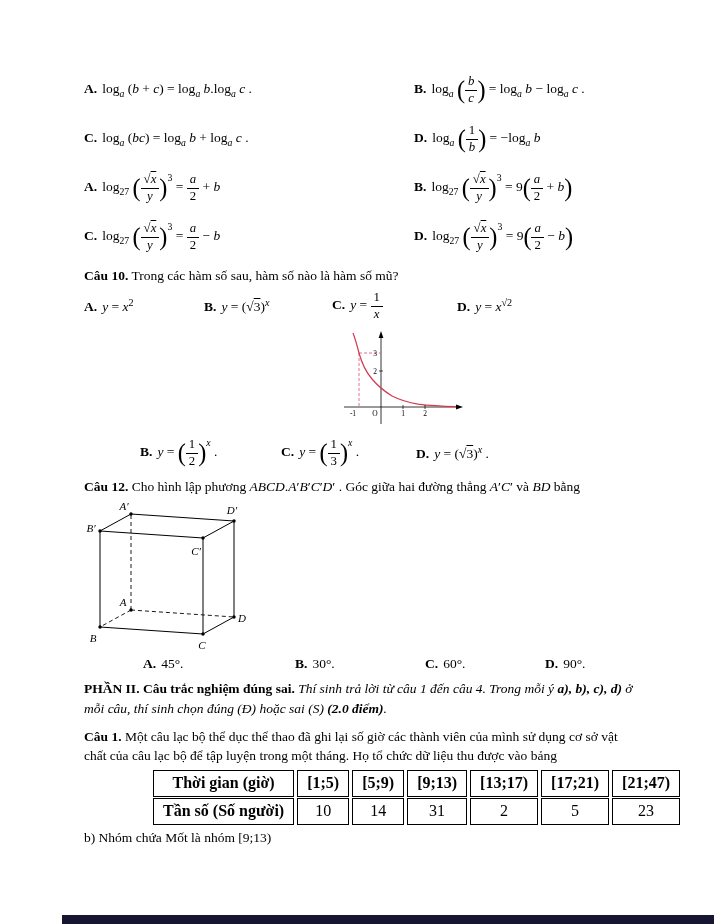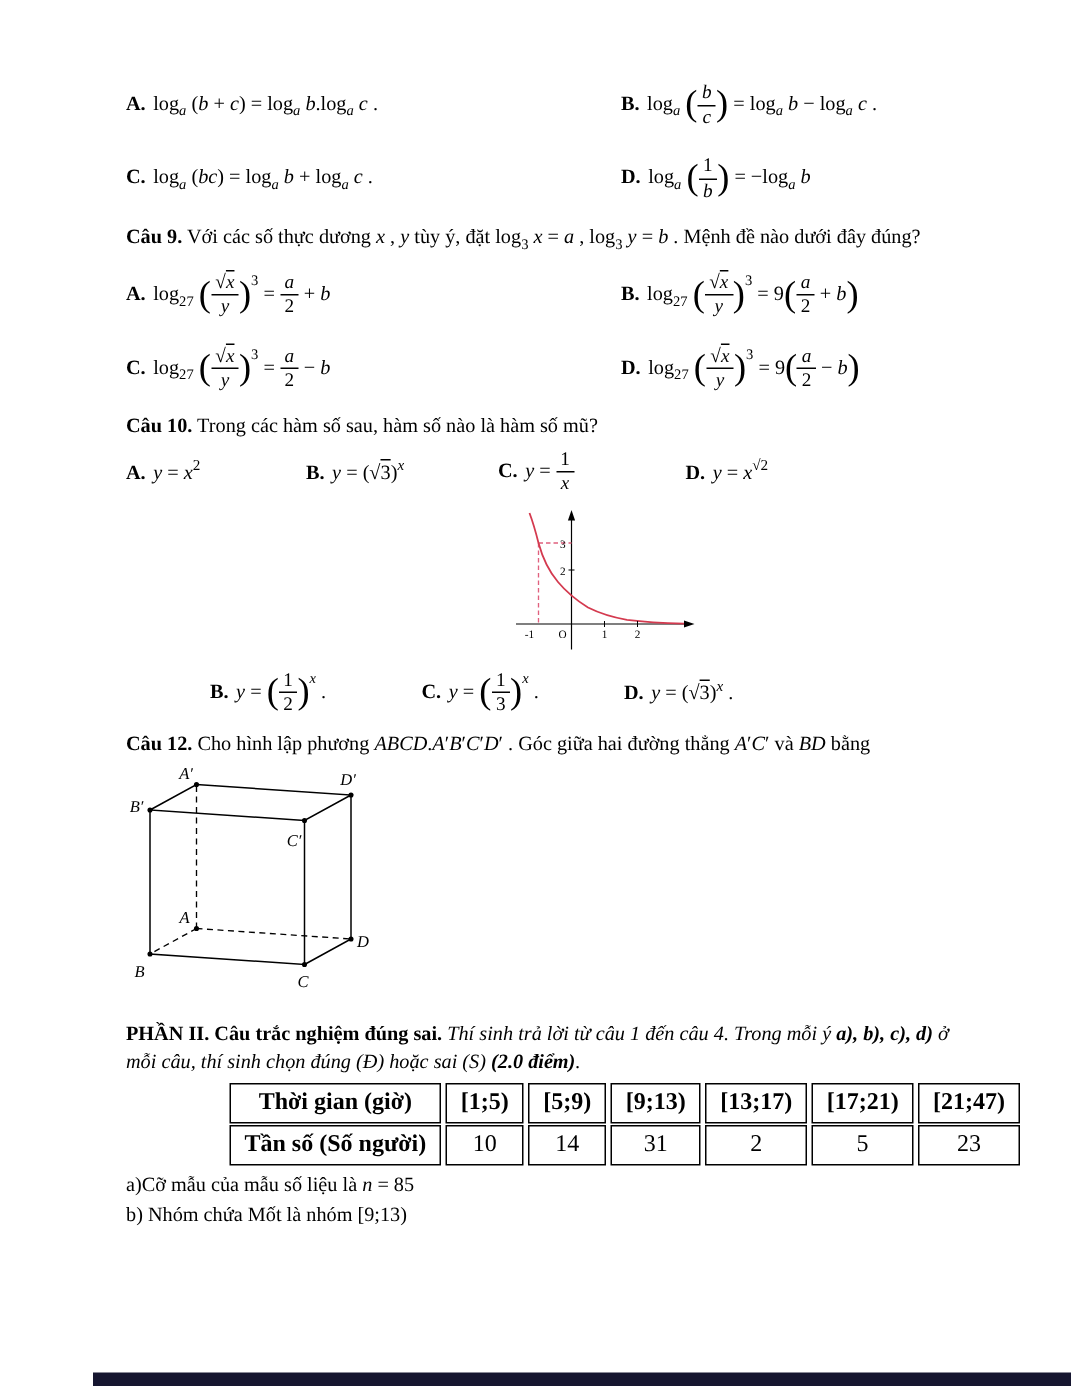--- a/index.html
+++ b/index.html
@@ -1,21 +1,21 @@
 <!DOCTYPE html>
 <html><head>
 <meta charset="utf-8">
 <style>
   * { box-sizing: border-box; }
   html,body { margin:0; padding:0; background:#fff; }
   .page {
     position:relative; width:714px; height:924px; background:#fff; overflow:hidden;
     font-family:"Liberation Serif", serif; font-size:13.5px; line-height:1.42; color:#000;
   }
-  .content { padding:44px 80px 0 84px; }
+  .content { padding:64px 80px 0 84px; }
   .b { font-weight:bold; }
   .qpar { margin:6px 0 2px 0; }
   .qlabel { font-weight:bold; }
   .opt { white-space:nowrap; }
   .olt { font-weight:bold; margin-right:5px; }
   .row2 { display:grid; grid-template-columns:60% 40%; align-items:center; margin:3px 0; }
   .tallrow { min-height:46px; }
   .row4q10 { display:grid; grid-template-columns:120px 128px 125px 1fr; align-items:center; margin:4px 0; min-height:34px; }
   .row4q11 { display:grid; grid-template-columns:141px 135px 130px 1fr; align-items:center; margin:6px 0 4px 0; padding-left:56px; min-height:36px; }
   .row4q12 { display:grid; grid-template-columns:152px 130px 120px 1fr; align-items:center; margin:2px 0; padding-left:59px; }
@@ -45,21 +45,20 @@
 
     <div class="row2 tallrow">
       <div class="opt"><span class="olt">A.</span><span>log<sub><i>a</i></sub> (<i>b</i> + <i>c</i>) = log<sub><i>a</i></sub> <i>b</i>.log<sub><i>a</i></sub> <i>c</i> .</span></div>
       <div class="opt"><span class="olt">B.</span><span>log<sub><i>a</i></sub> <span class="bigp">(</span><span class="frac"><span class="num"><i>b</i></span><span class="den"><i>c</i></span></span><span class="bigp">)</span> = log<sub><i>a</i></sub> <i>b</i> − log<sub><i>a</i></sub> <i>c</i> .</span></div>
     </div>
     <div class="row2 tallrow">
       <div class="opt"><span class="olt">C.</span><span>log<sub><i>a</i></sub> (<i>bc</i>) = log<sub><i>a</i></sub> <i>b</i> + log<sub><i>a</i></sub> <i>c</i> .</span></div>
       <div class="opt"><span class="olt">D.</span><span>log<sub><i>a</i></sub> <span class="bigp">(</span><span class="frac"><span class="num">1</span><span class="den"><i>b</i></span></span><span class="bigp">)</span> = −log<sub><i>a</i></sub> <i>b</i></span></div>
     </div>
 
-    <p class="qpar"><span class="qlabel">Câu 9.</span> <span>Với các số thực dương <i>x</i> , <i>y</i> tùy ý, đặt log<sub>3</sub> <i>x</i> = <i>a</i> , log<sub>3</sub> <i>y</i> = <i>b</i> . Mệnh đề nào dưới đây đúng?</span></p>
     <div class="row2 tallrow">
       <div class="opt"><span class="olt">A.</span><span>log<sub>27</sub> <span class="bigp">(</span><span class="frac"><span class="num">√<span class="ovl"><i>x</i></span></span><span class="den"><i>y</i></span></span><span class="bigp">)</span><sup class="pexp">3</sup> = <span class="frac"><span class="num"><i>a</i></span><span class="den">2</span></span> + <i>b</i></span></div>
       <div class="opt"><span class="olt">B.</span><span>log<sub>27</sub> <span class="bigp">(</span><span class="frac"><span class="num">√<span class="ovl"><i>x</i></span></span><span class="den"><i>y</i></span></span><span class="bigp">)</span><sup class="pexp">3</sup> = 9<span class="bigp">(</span><span class="frac"><span class="num"><i>a</i></span><span class="den">2</span></span> + <i>b</i><span class="bigp">)</span></span></div>
     </div>
     <div class="row2 tallrow">
       <div class="opt"><span class="olt">C.</span><span>log<sub>27</sub> <span class="bigp">(</span><span class="frac"><span class="num">√<span class="ovl"><i>x</i></span></span><span class="den"><i>y</i></span></span><span class="bigp">)</span><sup class="pexp">3</sup> = <span class="frac"><span class="num"><i>a</i></span><span class="den">2</span></span> − <i>b</i></span></div>
       <div class="opt"><span class="olt">D.</span><span>log<sub>27</sub> <span class="bigp">(</span><span class="frac"><span class="num">√<span class="ovl"><i>x</i></span></span><span class="den"><i>y</i></span></span><span class="bigp">)</span><sup class="pexp">3</sup> = 9<span class="bigp">(</span><span class="frac"><span class="num"><i>a</i></span><span class="den">2</span></span> − <i>b</i><span class="bigp">)</span></span></div>
     </div>
 
     <p class="qpar"><span class="qlabel">Câu 10.</span> <span>Trong các hàm số sau, hàm số nào là hàm số mũ?</span></p>
@@ -118,23 +117,30 @@
         <text class="vlab" x="40" y="10" text-anchor="middle">A′</text>
         <text class="vlab" x="148" y="14" text-anchor="middle">D′</text>
         <text class="vlab" x="7" y="32" text-anchor="middle">B′</text>
         <text class="vlab" x="112" y="55" text-anchor="middle">C′</text>
         <text class="vlab" x="39" y="106" text-anchor="middle">A</text>
         <text class="vlab" x="158" y="122" text-anchor="middle">D</text>
         <text class="vlab" x="9" y="142" text-anchor="middle">B</text>
         <text class="vlab" x="118" y="149" text-anchor="middle">C</text>
       </svg>
     </div>
+    <div class="row4q12">
+      <div class="opt"><span class="olt">A.</span><span>45°.</span></div>
+      <div class="opt"><span class="olt">B.</span><span>30°.</span></div>
+      <div class="opt"><span class="olt">C.</span><span>60°.</span></div>
+      <div class="opt"><span class="olt">D.</span><span>90°.</span></div>
+    </div>
 
-    <p class="qpar" style="margin-top:18px"><span class="b">PHẦN II. Câu trắc nghiệm đúng sai.</span><span class="instr"> Thí sinh trả lời từ câu 1 đến câu 4. Trong mỗi ý <b>a), b), c), d)</b> ở mỗi câu, thí sinh chọn đúng (Đ) hoặc sai (S) <b>(2.0 điểm)</b>.</span></p>
+    <p class="qpar" style="margin-top:6px"><span class="b">PHẦN II. Câu trắc nghiệm đúng sai.</span><span class="instr"> Thí sinh trả lời từ câu 1 đến câu 4. Trong mỗi ý <b>a), b), c), d)</b> ở mỗi câu, thí sinh chọn đúng (Đ) hoặc sai (S) <b>(2.0 điểm)</b>.</span></p>
 
+    <p class="qpar" style="margin-top:9px"><span class="qlabel">Câu 1.</span> <span>Một câu lạc bộ thể dục thể thao đã ghi lại số giờ các thành viên của mình sử dụng cơ sở vật chất của câu lạc bộ để tập luyện trong một tháng. Họ tổ chức dữ liệu thu được vào bảng</span></p>
 
     <table class="freq-table">
       <tbody>
           <tr>
         <td class="b">Thời gian (giờ)</td>
         <td class="b">[1;5)</td>
         <td class="b">[5;9)</td>
         <td class="b">[9;13)</td>
         <td class="b">[13;17)</td>
         <td class="b">[17;21)</td>
@@ -145,19 +151,18 @@
         <td>10</td>
         <td>14</td>
         <td>31</td>
         <td>2</td>
         <td>5</td>
         <td>23</td>
       </tr>
     </tbody>
       </table>
 
-    <p class="item">a)Cỡ mẫu của mẫu số liệu là <i>n</i> = 85</p>
     <p class="item">b) Nhóm chứa Mốt là nhóm [9;13)</p>
 
   </div>
 
   <div class="footer-bar"></div>
 </div>
 
 </body></html>

